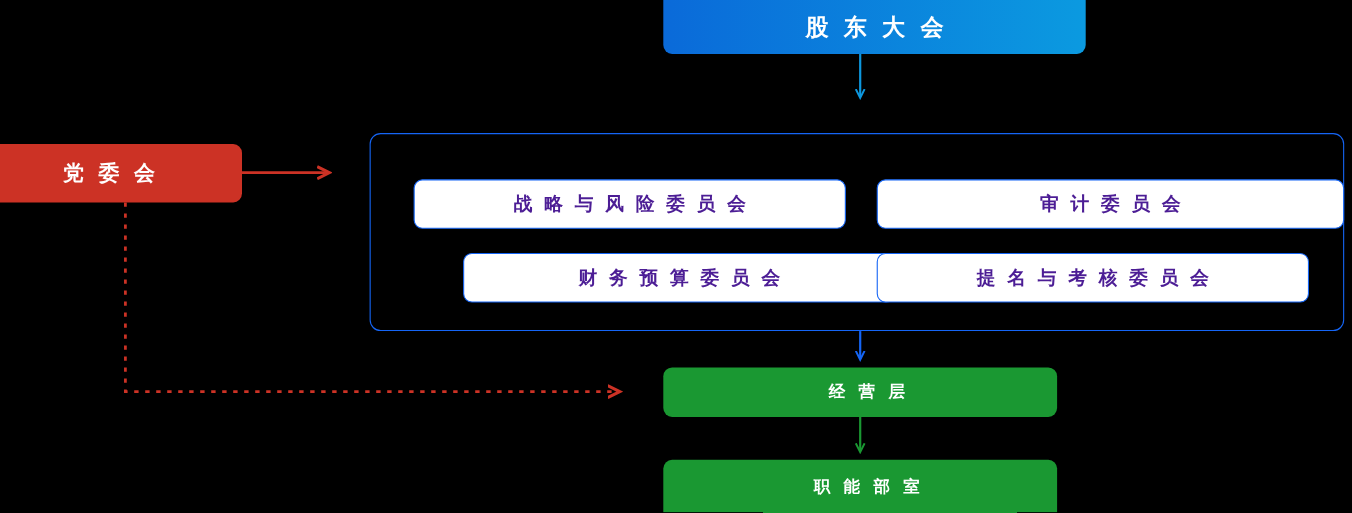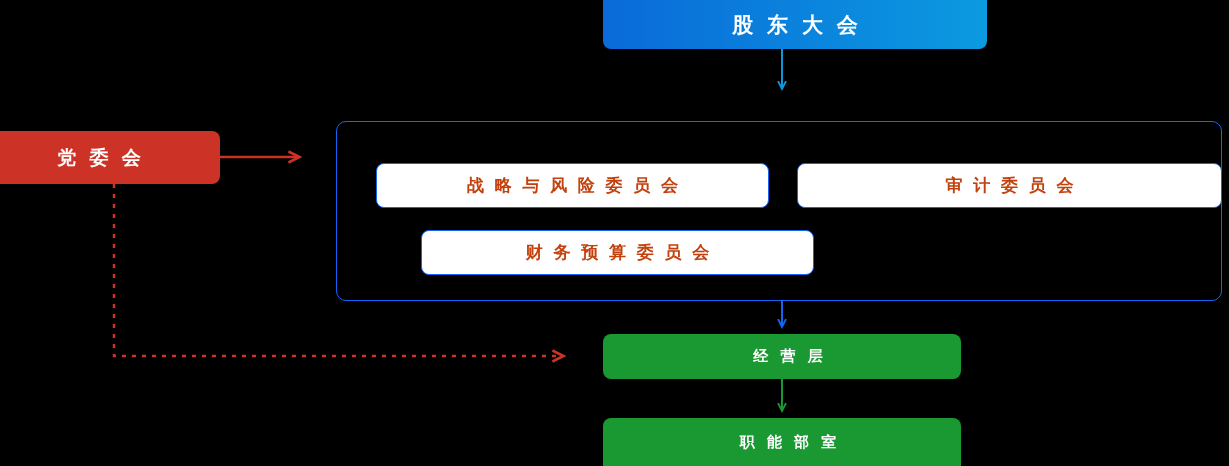--- a/index.html
+++ b/index.html
@@ -75,21 +75,21 @@
     border: 1.5px solid #1565f5;
     border-radius: 10px;
     box-sizing: border-box;
     background: transparent;
   }
 
   
   .node-committee {
     background: #ffffff;
     border: 1.5px solid #1565f5;
-    color: #c2410c;
+    color: #4c1d95;
     font-size: 17px;
     height: 45px;
     border-radius: 8px;
     letter-spacing: 3px;
     text-indent: 3px;
   }
   .cm-1 { left: 376px; top: 163px; width: 393px; }
   .cm-2 { left: 797px; top: 163px; width: 425px; }
   .cm-3 { left: 376px; top: 230px; width: 393px; margin-left: 45px; }
   .cm-4 { left: 797px; top: 230px; width: 393px; }
@@ -152,18 +152,19 @@
   <div class="node node-shareholders">股 东 大 会</div>
 
 
   <div class="node node-party">党 委 会</div>
 
   <div class="committee-frame"></div>
 
   <div class="node node-committee cm-1">战 略 与 风 险 委 员 会</div>
   <div class="node node-committee cm-2">审 计 委 员 会</div>
   <div class="node node-committee cm-3">财 务 预 算 委 员 会</div>
+  <div class="node node-committee cm-4">提 名 与 考 核 委 员 会</div>
 
   <div class="node node-green node-management">经 营 层</div>
 
   <div class="node node-green node-departments">职 能 部 室</div>
 
 </div>
 
 </body></html>

